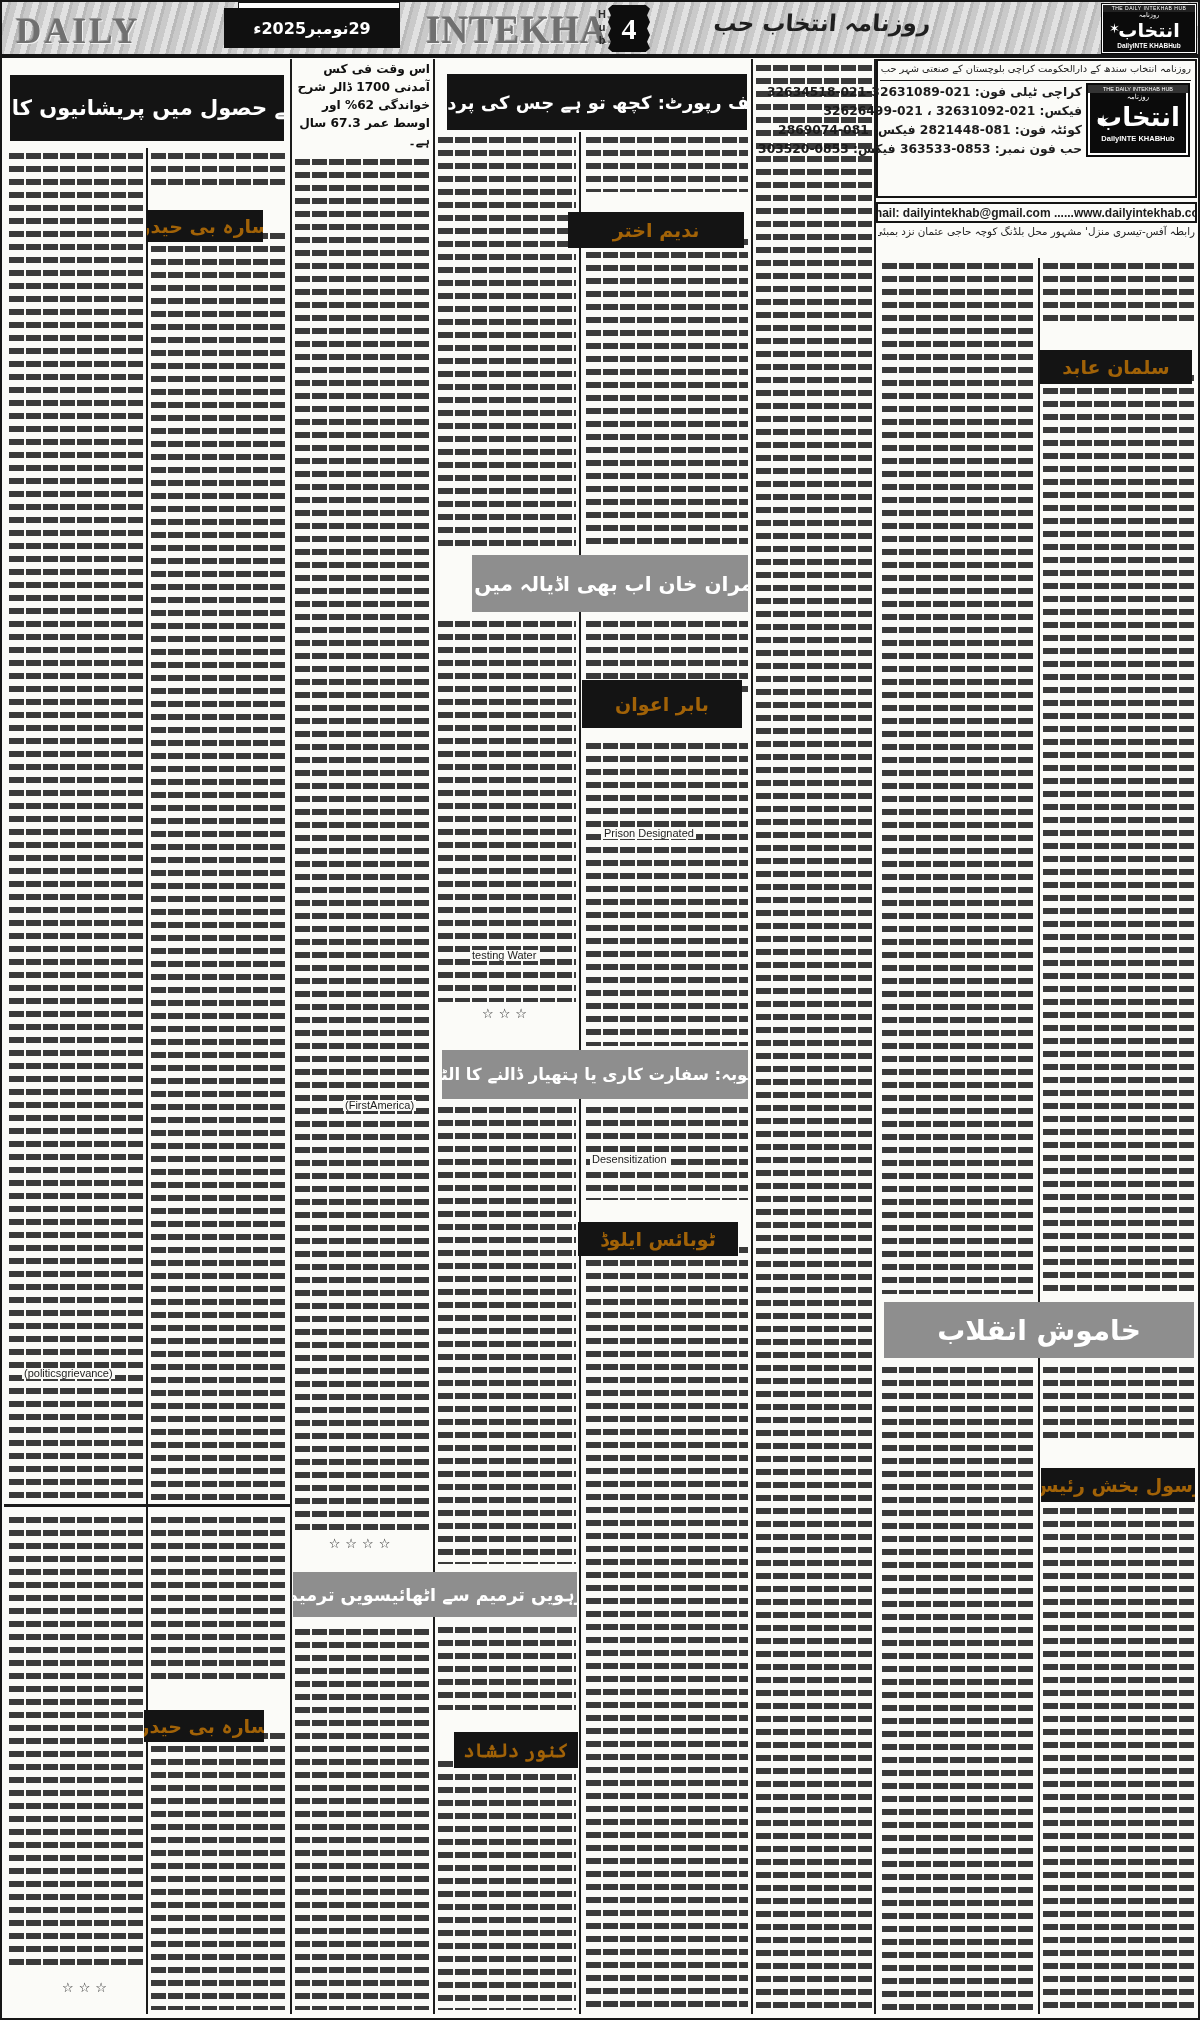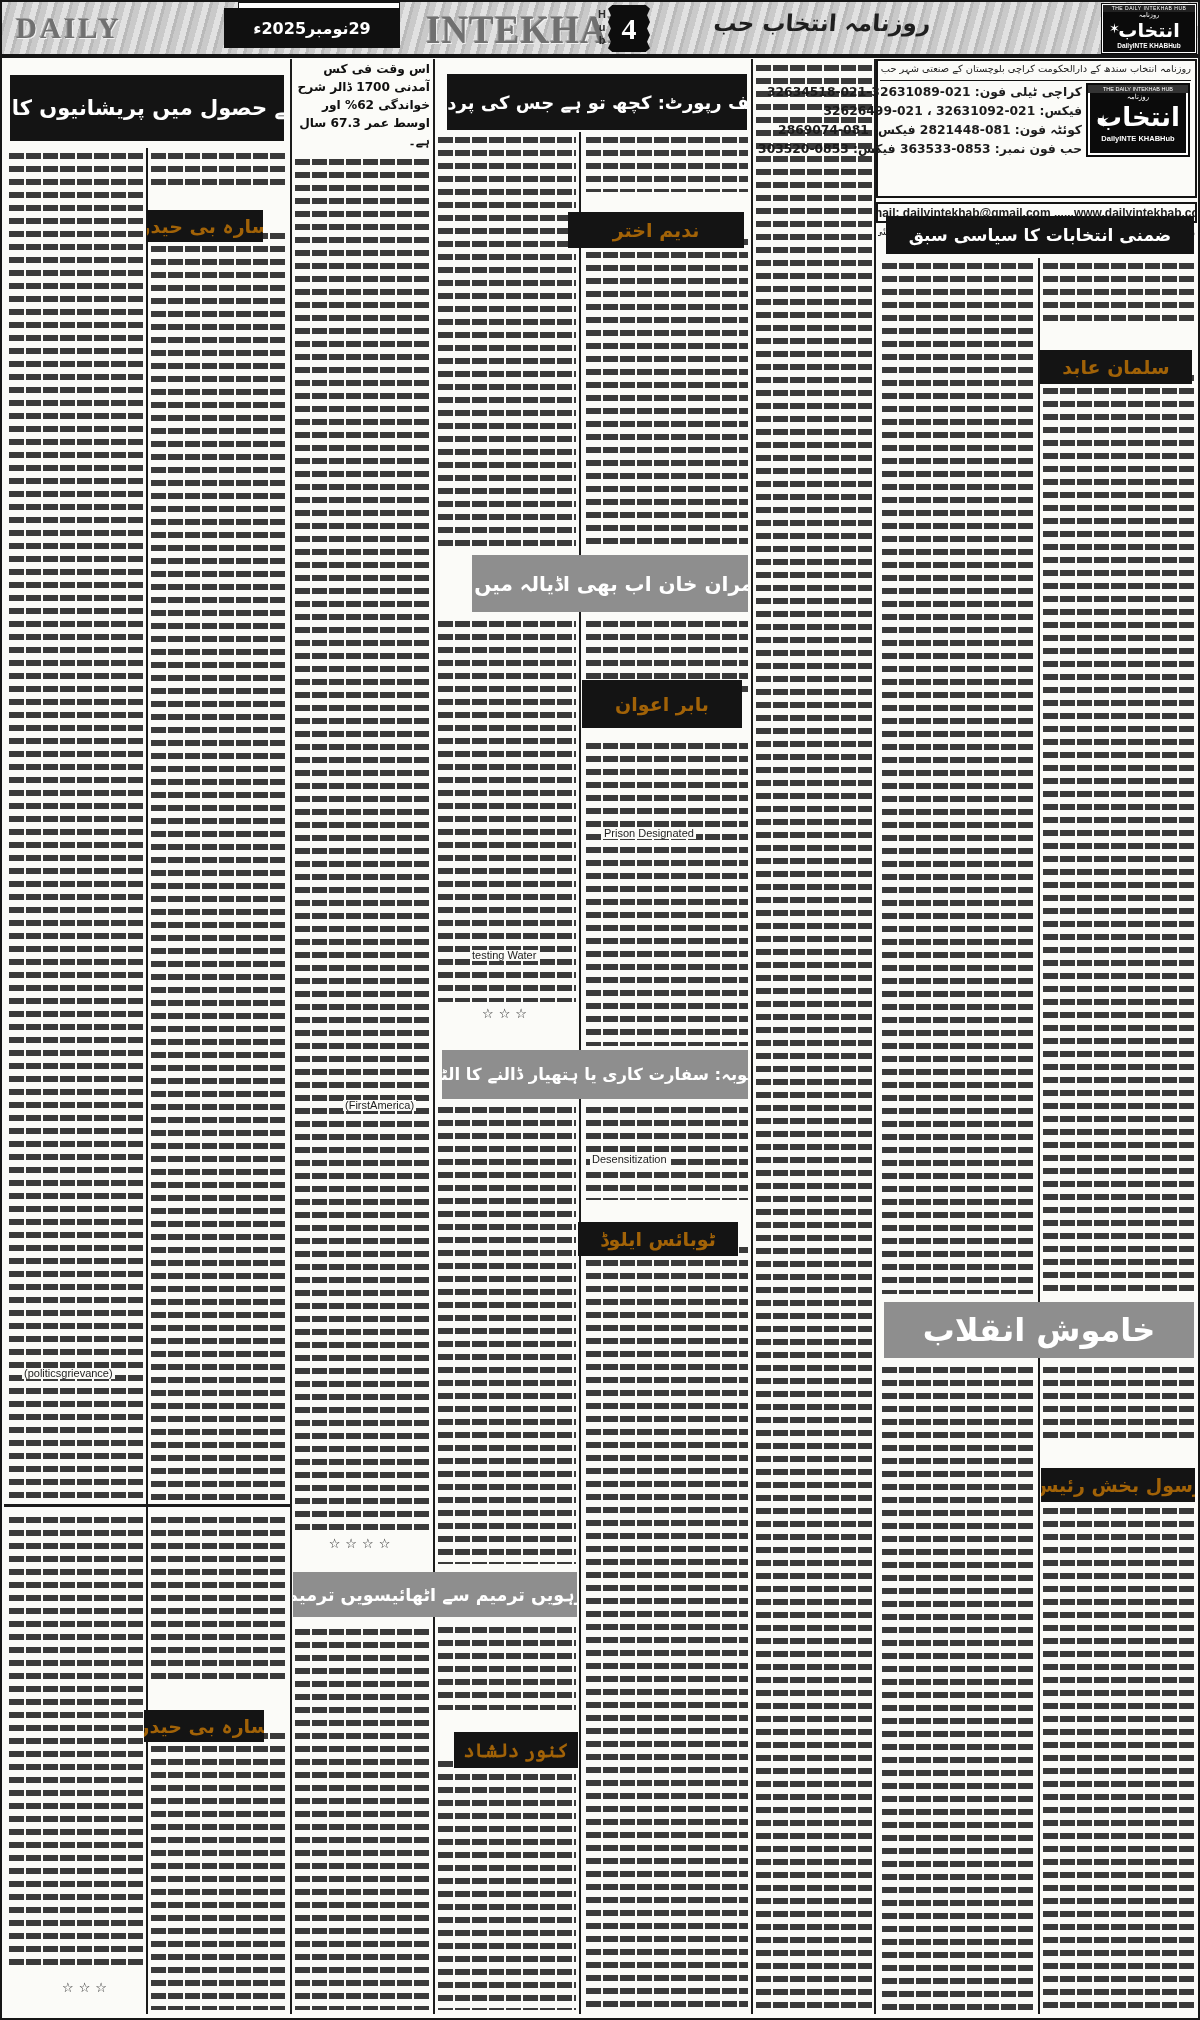--- a/index.html
+++ b/index.html
@@ -24,21 +24,21 @@
   .en{position:absolute;background:#fbfbf8;font-family:"Liberation Sans",sans-serif;
       font-size:11px;color:#1d1d1d;padding:0 2px;line-height:11px;}
   
   #masthead{position:absolute;left:0;top:0;width:1196px;height:52px;
     background:#c9c9c9;
     background-image:repeating-linear-gradient(105deg,rgba(255,255,255,.45) 0 6px,rgba(150,150,150,.30) 6px 9px,rgba(205,205,205,.12) 9px 15px);
     border-bottom:2px solid #141414;}
   #mh-bar{position:absolute;left:0;top:52px;width:1196px;height:4px;background:#141414;}
   .mh-serif{font-family:"Liberation Serif",serif;color:#707070;
     text-shadow:1px 1px 0 #f2f2f2, -1px -1px 0 #9a9a9a;}
-  #mh-daily{position:absolute;left:14px;top:10px;font-size:29px;letter-spacing:3px;font-weight:bold;}
+  #mh-daily{position:absolute;left:14px;top:10px;font-size:35px;letter-spacing:3px;font-weight:bold;}
   #mh-notch{position:absolute;left:236px;top:0px;width:160px;height:8px;background:#fff;border:1.5px solid #141414;}
   #mh-date{position:absolute;left:222px;top:6px;width:176px;height:40px;background:#101010;color:#fff;
     display:flex;align-items:center;justify-content:center;font-size:16px;font-weight:bold;direction:rtl;}
   #mh-title{position:absolute;left:424px;top:4px;font-size:37px;letter-spacing:1px;font-weight:bold;transform:scaleY(1.08);transform-origin:top;}
   #mh-hub{position:absolute;left:594px;top:6px;writing-mode:vertical-lr;text-orientation:upright;
     font-family:"Liberation Sans",sans-serif;font-size:11px;font-weight:bold;color:#2a2a2a;letter-spacing:1px;}
   #mh-page4{position:absolute;left:606px;top:3px;width:42px;height:47px;background:#0d0d0d;color:#fff;
     display:flex;align-items:center;justify-content:center;font-family:"Liberation Serif",serif;font-size:30px;font-weight:bold;
     clip-path:polygon(0 8%,10% 0,90% 0,100% 8%,93% 22%,100% 36%,93% 50%,100% 64%,93% 78%,100% 92%,90% 100%,10% 100%,0 92%,7% 78%,0 64%,7% 50%,0 36%,7% 22%);}
   #mh-urdu{position:absolute;left:700px;top:8px;width:240px;text-align:center;font-size:23px;font-weight:bold;
@@ -149,22 +149,21 @@
     </div>
   </div>
   <div id="email-line">Email: dailyintekhab@gmail.com ......www.dailyintekhab.com</div>
   <div id="address">رابطہ آفس-تیسری منزل' مشہور محل بلڈنگ کوچہ حاجی عثمان نزد بمبئی ہوٹل' آئی آئی چندریگر روڈ' کراچی</div>
 
   <div class="hl black" style="left:8px;top:73px;width:274px;height:66px;font-size:21px;">ویزا کے حصول میں پریشانیوں کا سامنا</div>
   <div class="hl black" style="left:445px;top:72px;width:300px;height:56px;font-size:18px;">آئی ایم ایف رپورٹ: کچھ تو ہے جس کی پردہ داری ہے</div>
   <div class="hl gray" style="left:470px;top:553px;width:276px;height:57px;font-size:20px;">کیا عمران خان اب بھی اڈیالہ میں ہیں؟</div>
   <div class="hl gray" style="left:440px;top:1048px;width:306px;height:49px;font-size:16.5px;">امن منصوبہ: سفارت کاری یا ہتھیار ڈالنے کا الٹی میٹم؟</div>
   <div class="hl gray" style="left:291px;top:1570px;width:284px;height:45px;font-size:17.5px;">اٹھارہویں ترمیم سے اٹھائیسویں ترمیم تک</div>
-  <div class="hl black" style="left:884px;top:214px;width:308px;height:38px;font-size:17px;">ضمنی انتخابات کا سیاسی سبق</div>
-  <div class="hl gray" style="left:882px;top:1300px;width:310px;height:56px;font-size:32px;">خاموش انقلاب</div>
+  <div class="hl gray" style="left:882px;top:1300px;width:310px;height:56px;font-size:28px;">خاموش انقلاب</div>
 
   <div class="by" style="left:145px;top:190px;width:116px;height:32px;">سارہ بی حیدر</div>
   <div class="by" style="left:142px;top:1690px;width:120px;height:32px;">سارہ بی حیدر</div>
   <div class="by" style="left:566px;top:192px;width:176px;height:36px;">ندیم اختر</div>
   <div class="by" style="left:580px;top:660px;width:160px;height:48px;">بابر اعوان</div>
   <div class="by" style="left:576px;top:1202px;width:160px;height:34px;">ٹوبائس ایلوڈ</div>
   <div class="by" style="left:452px;top:1712px;width:124px;height:36px;font-family:Liberation Serif, serif;">کنور دلشاد</div>
   <div class="by" style="left:1038px;top:330px;width:152px;height:34px;">سلمان عابد</div>
   <div class="by" style="left:1039px;top:1448px;width:154px;height:34px;">رسول بخش رئیس</div>
 

